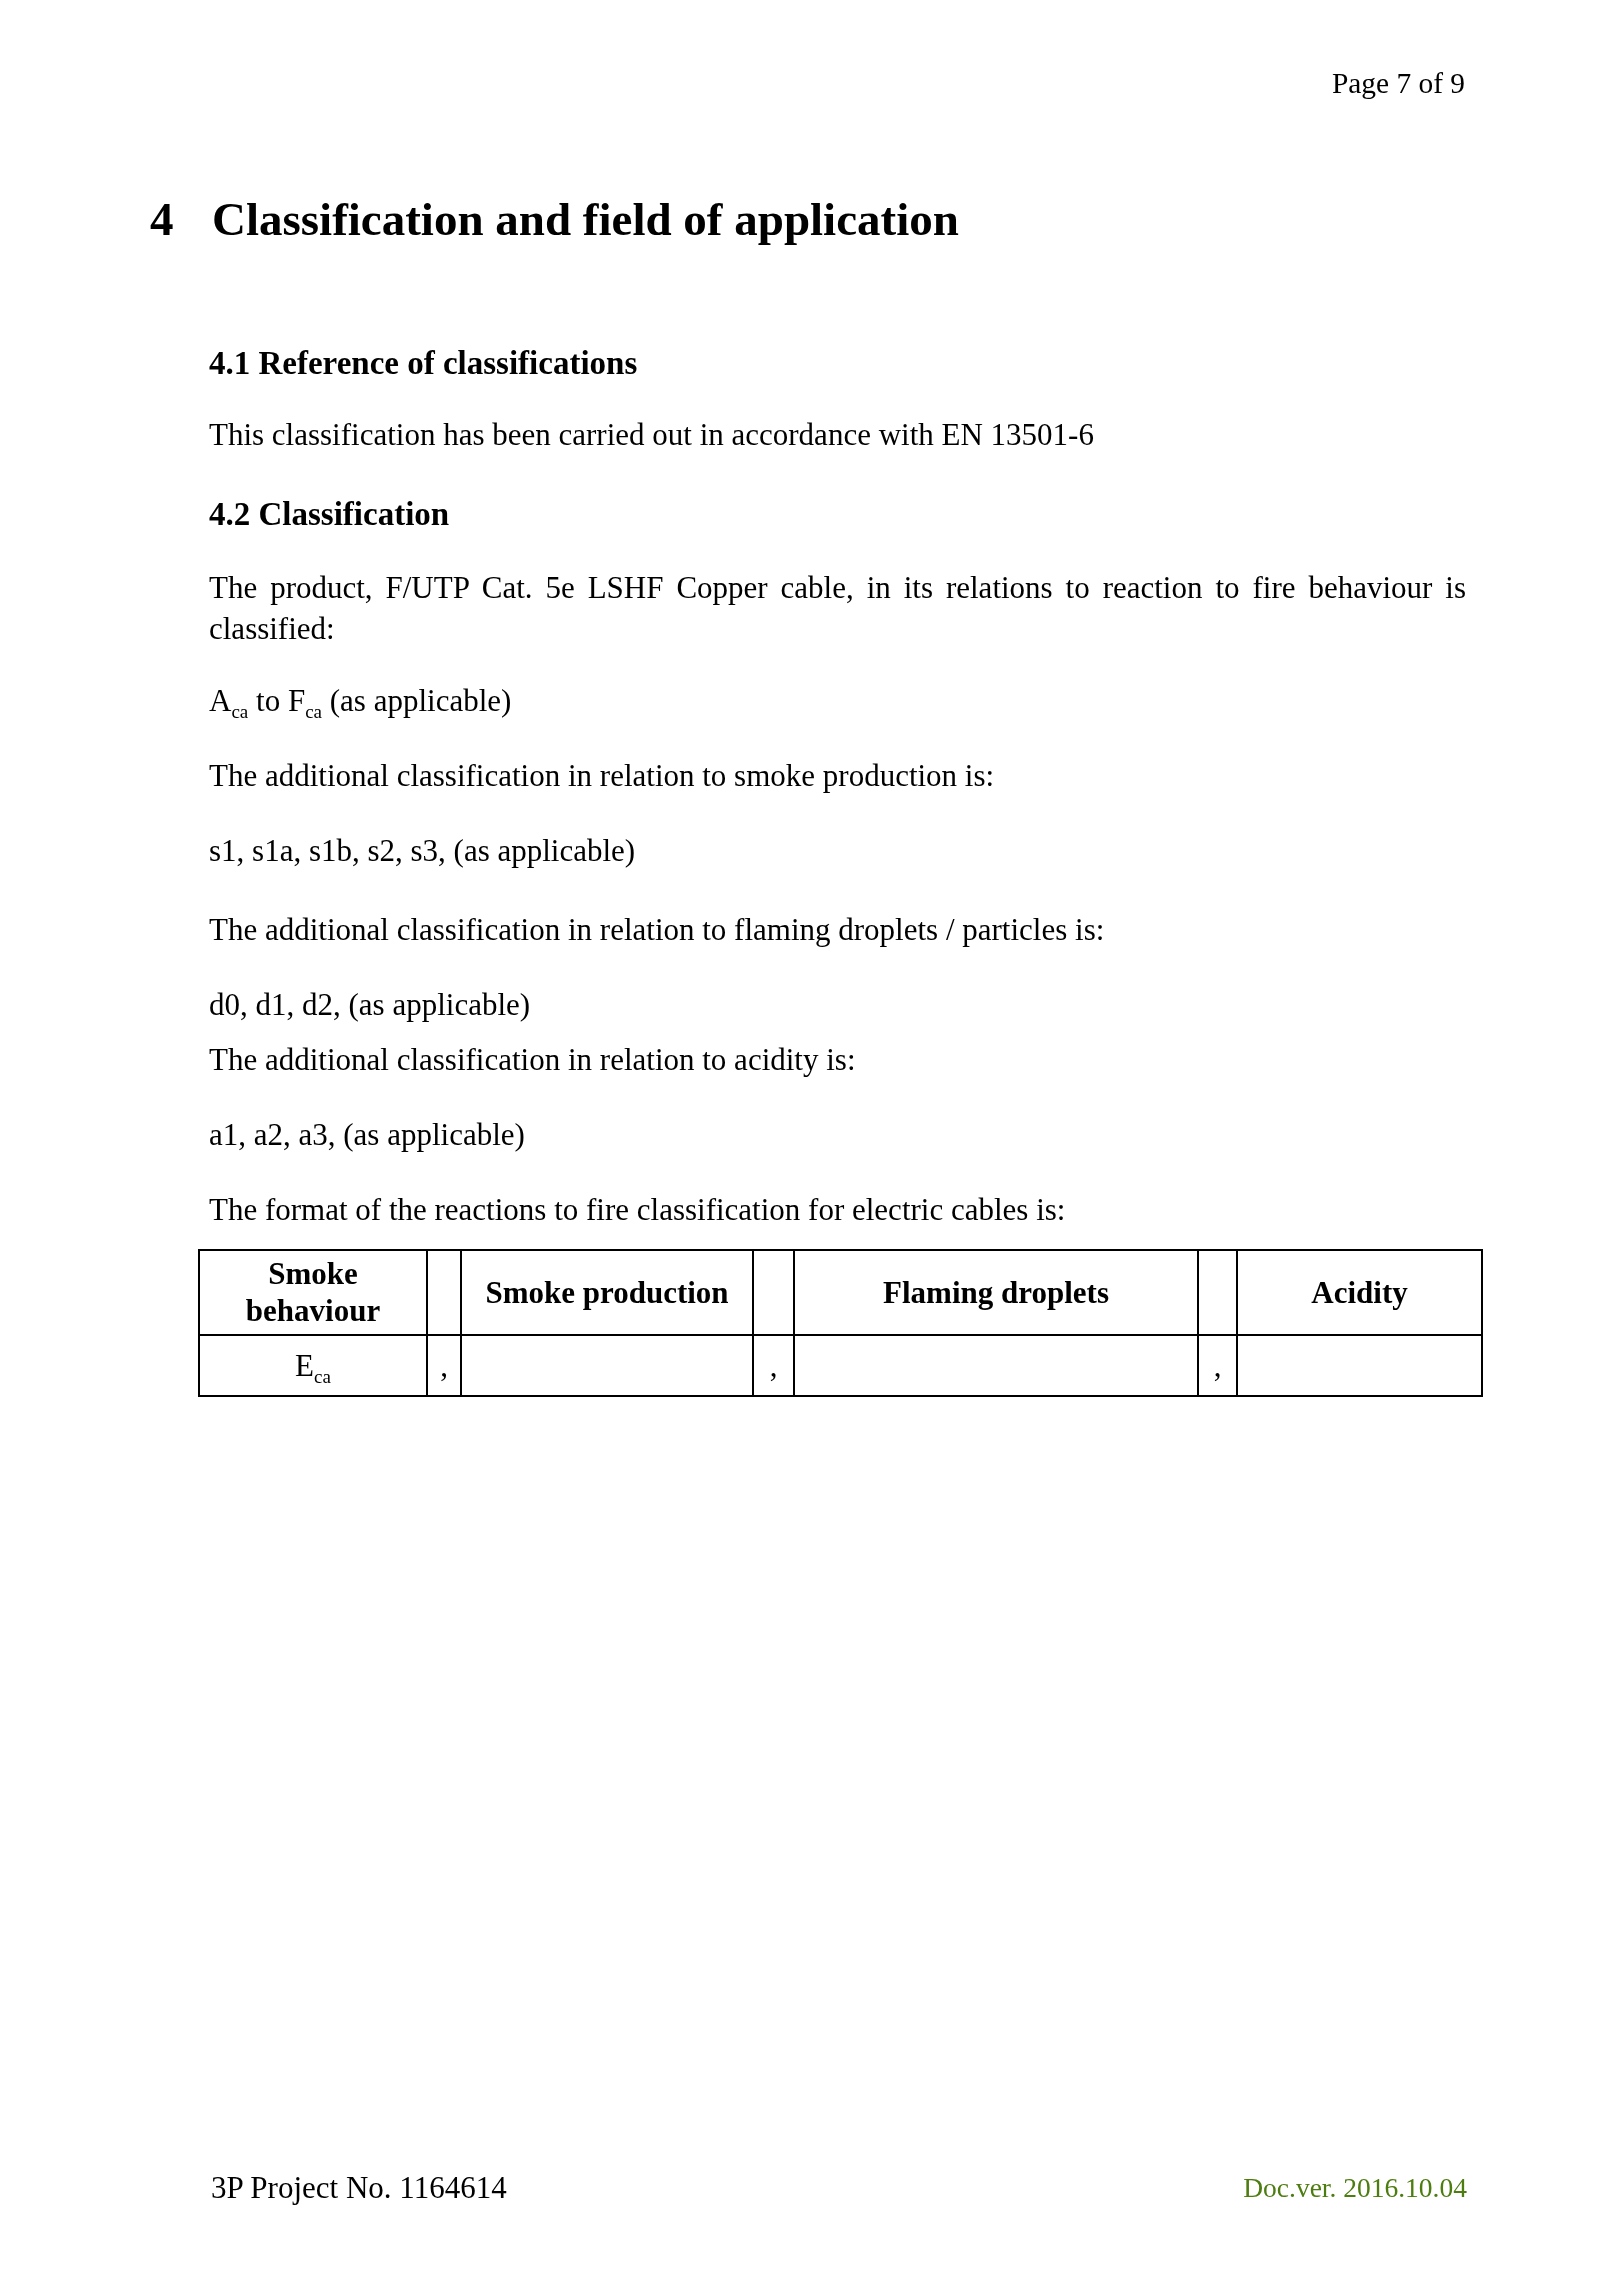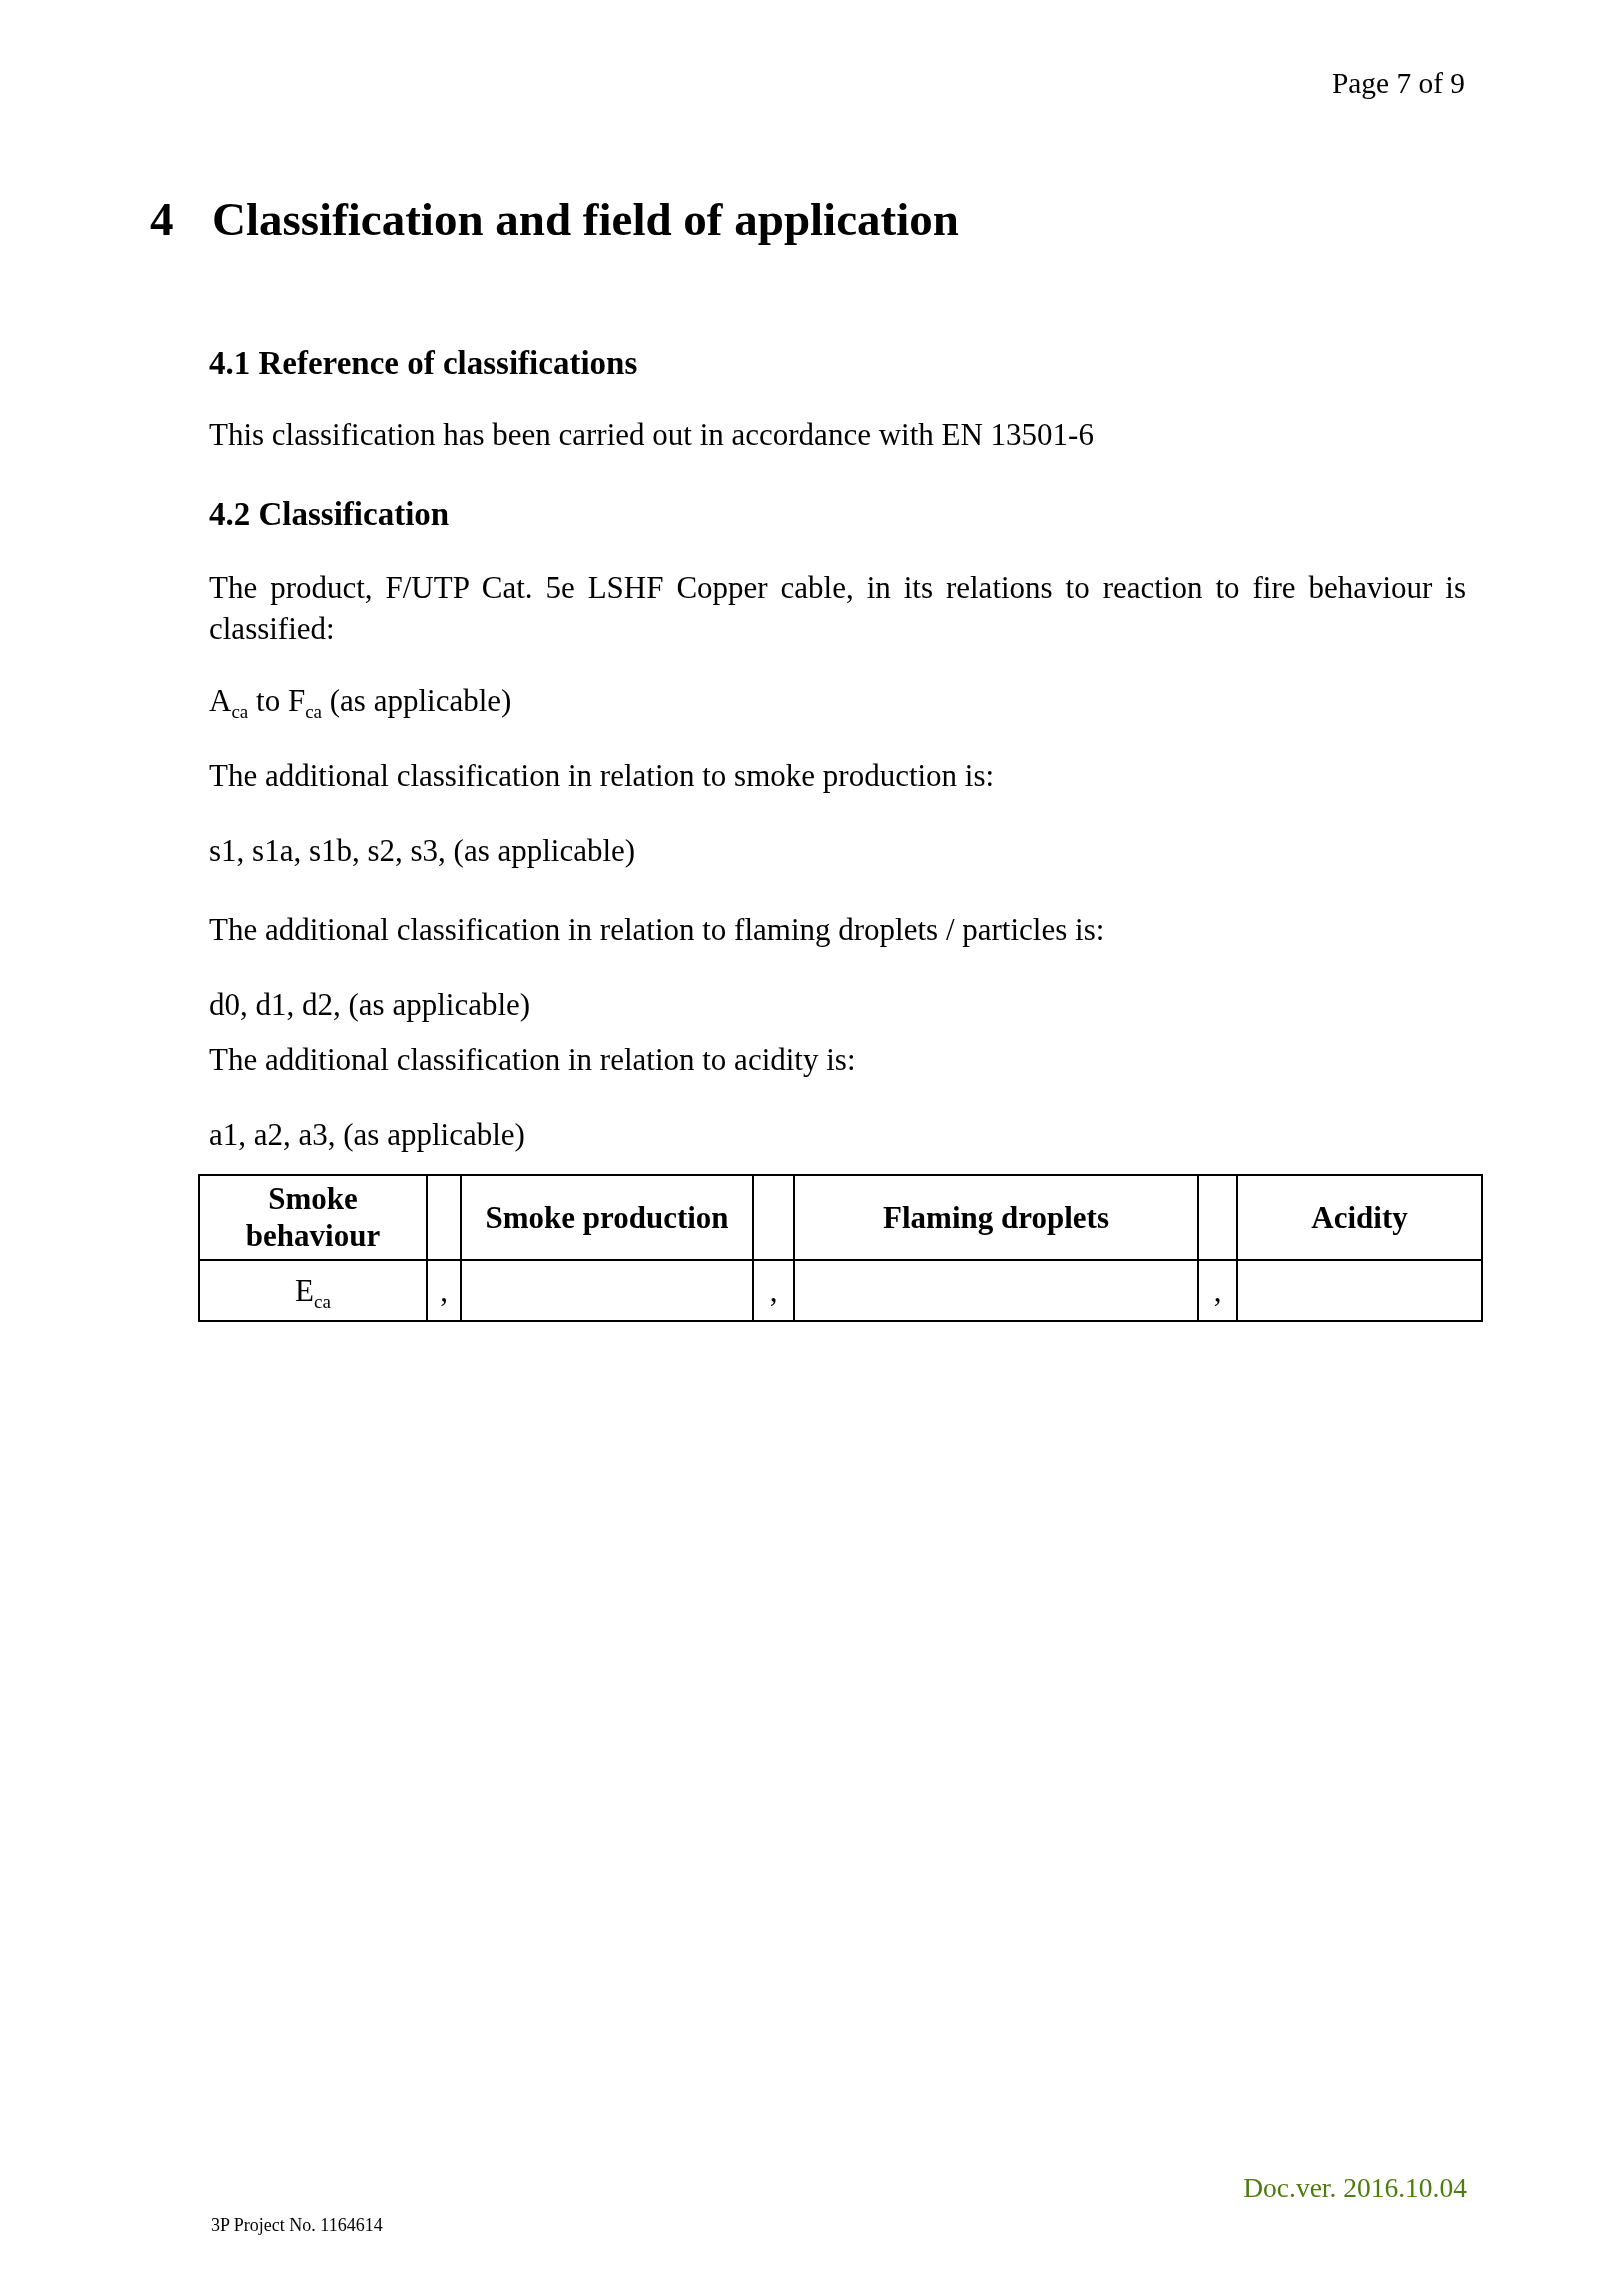--- a/index.html
+++ b/index.html
@@ -75,23 +75,22 @@
     height: 61px;
     font-size: 31px;
     line-height: 37px;
     text-align: center;
     vertical-align: middle;
   }
   .footer-left {
     position: absolute;
     left: 211px;
     top: 2172px;
-    font-size: 18px;
+    font-size: 31px;
     line-height: 31px;
-    margin-top: 38px;
   }
   .footer-right {
     position: absolute;
     right: 156px;
     top: 2172px;
     font-size: 27.5px;
     line-height: 31px;
     color: #4d7c0f;
   }
 </style>
@@ -121,20 +120,21 @@
     <p class="vals">s1, s1a, s1b, s2, s3, (as applicable)</p>
 
     <p class="flam">The additional classification in relation to flaming droplets / particles is:</p>
 
     <p class="vals">d0, d1, d2, (as applicable)</p>
 
     <p class="acid">The additional classification in relation to acidity is:</p>
 
     <p class="vals">a1, a2, a3, (as applicable)</p>
 
+    <p class="format">The format of the reactions to fire classification for electric cables is:</p>
 
     <table class="classification">
       <colgroup>
         <col style="width:228px">
         <col style="width:34px">
         <col style="width:292px">
         <col style="width:41px">
         <col style="width:404px">
         <col style="width:39px">
         <col style="width:245px">

